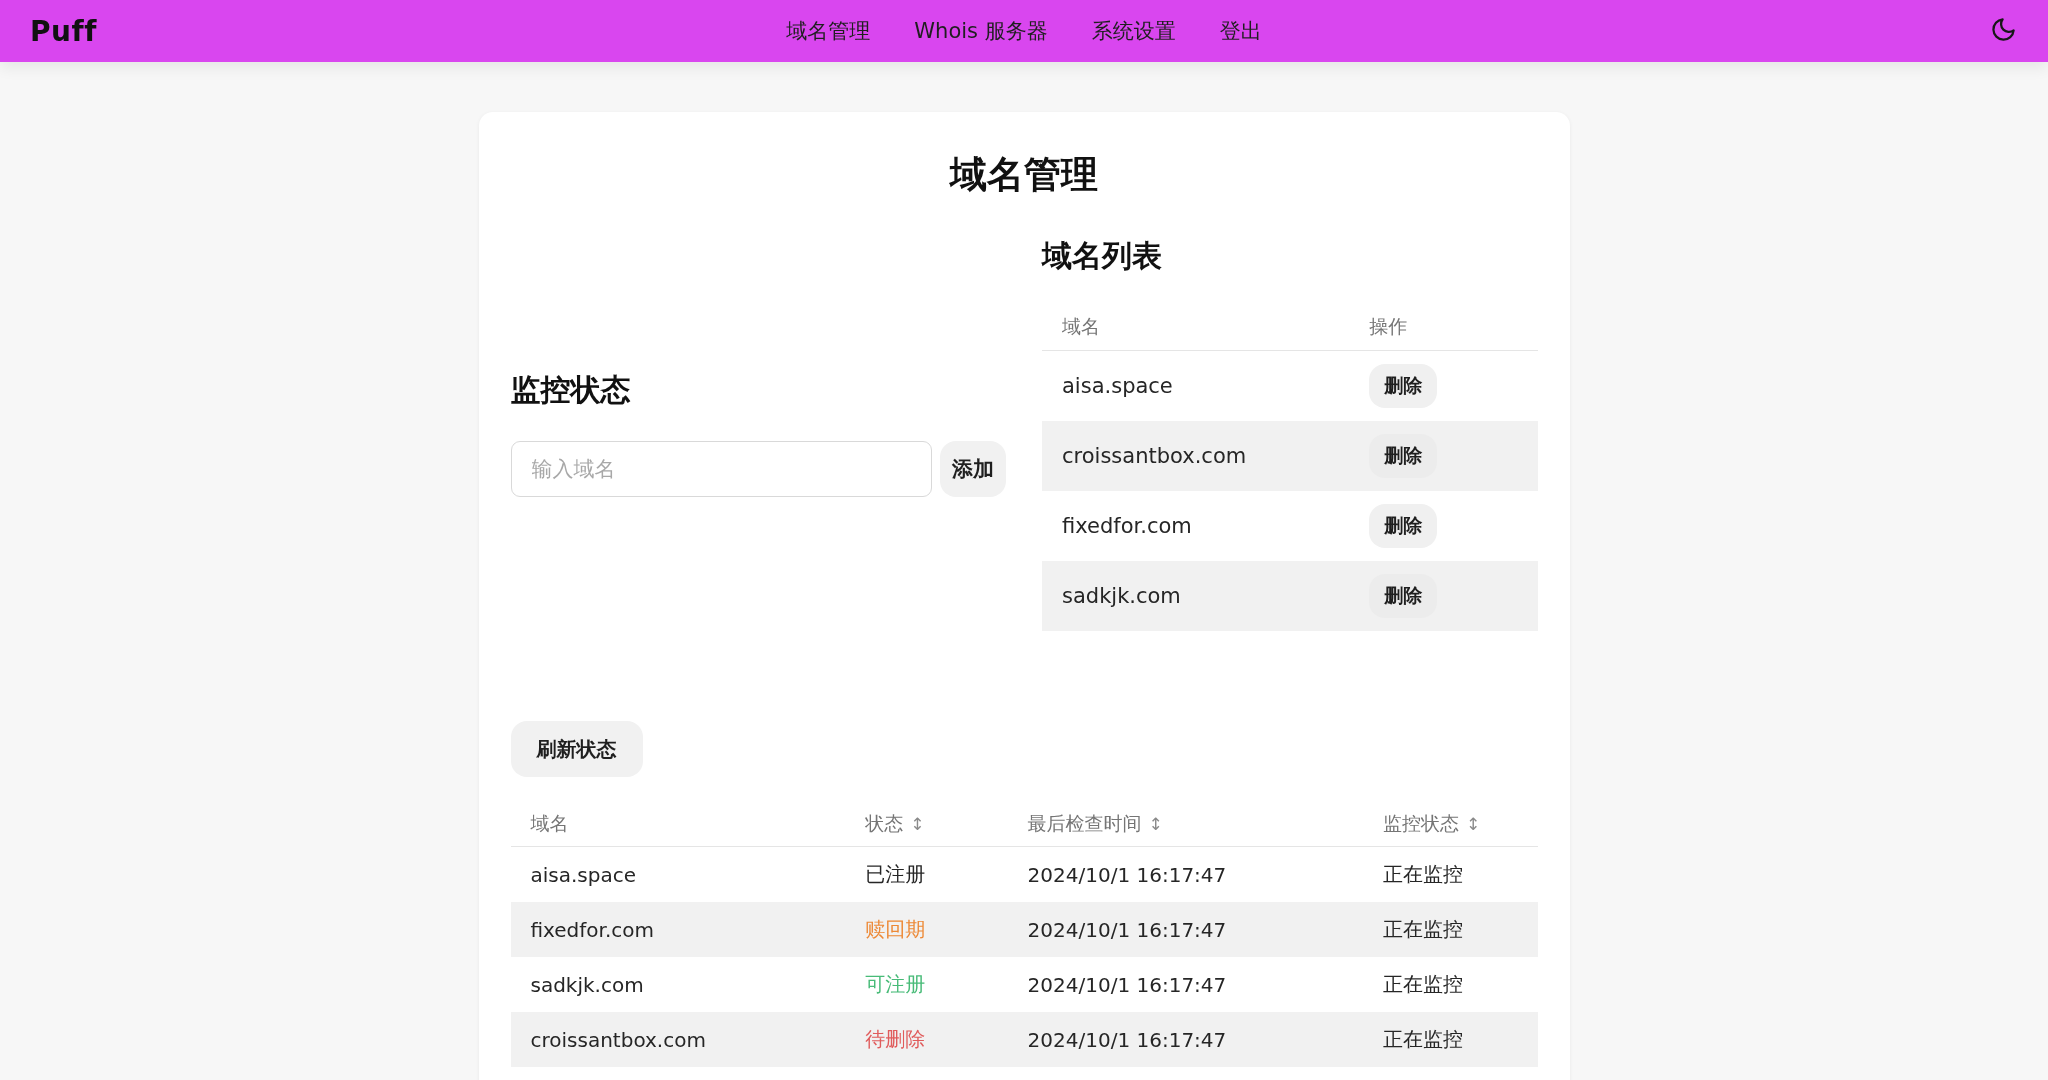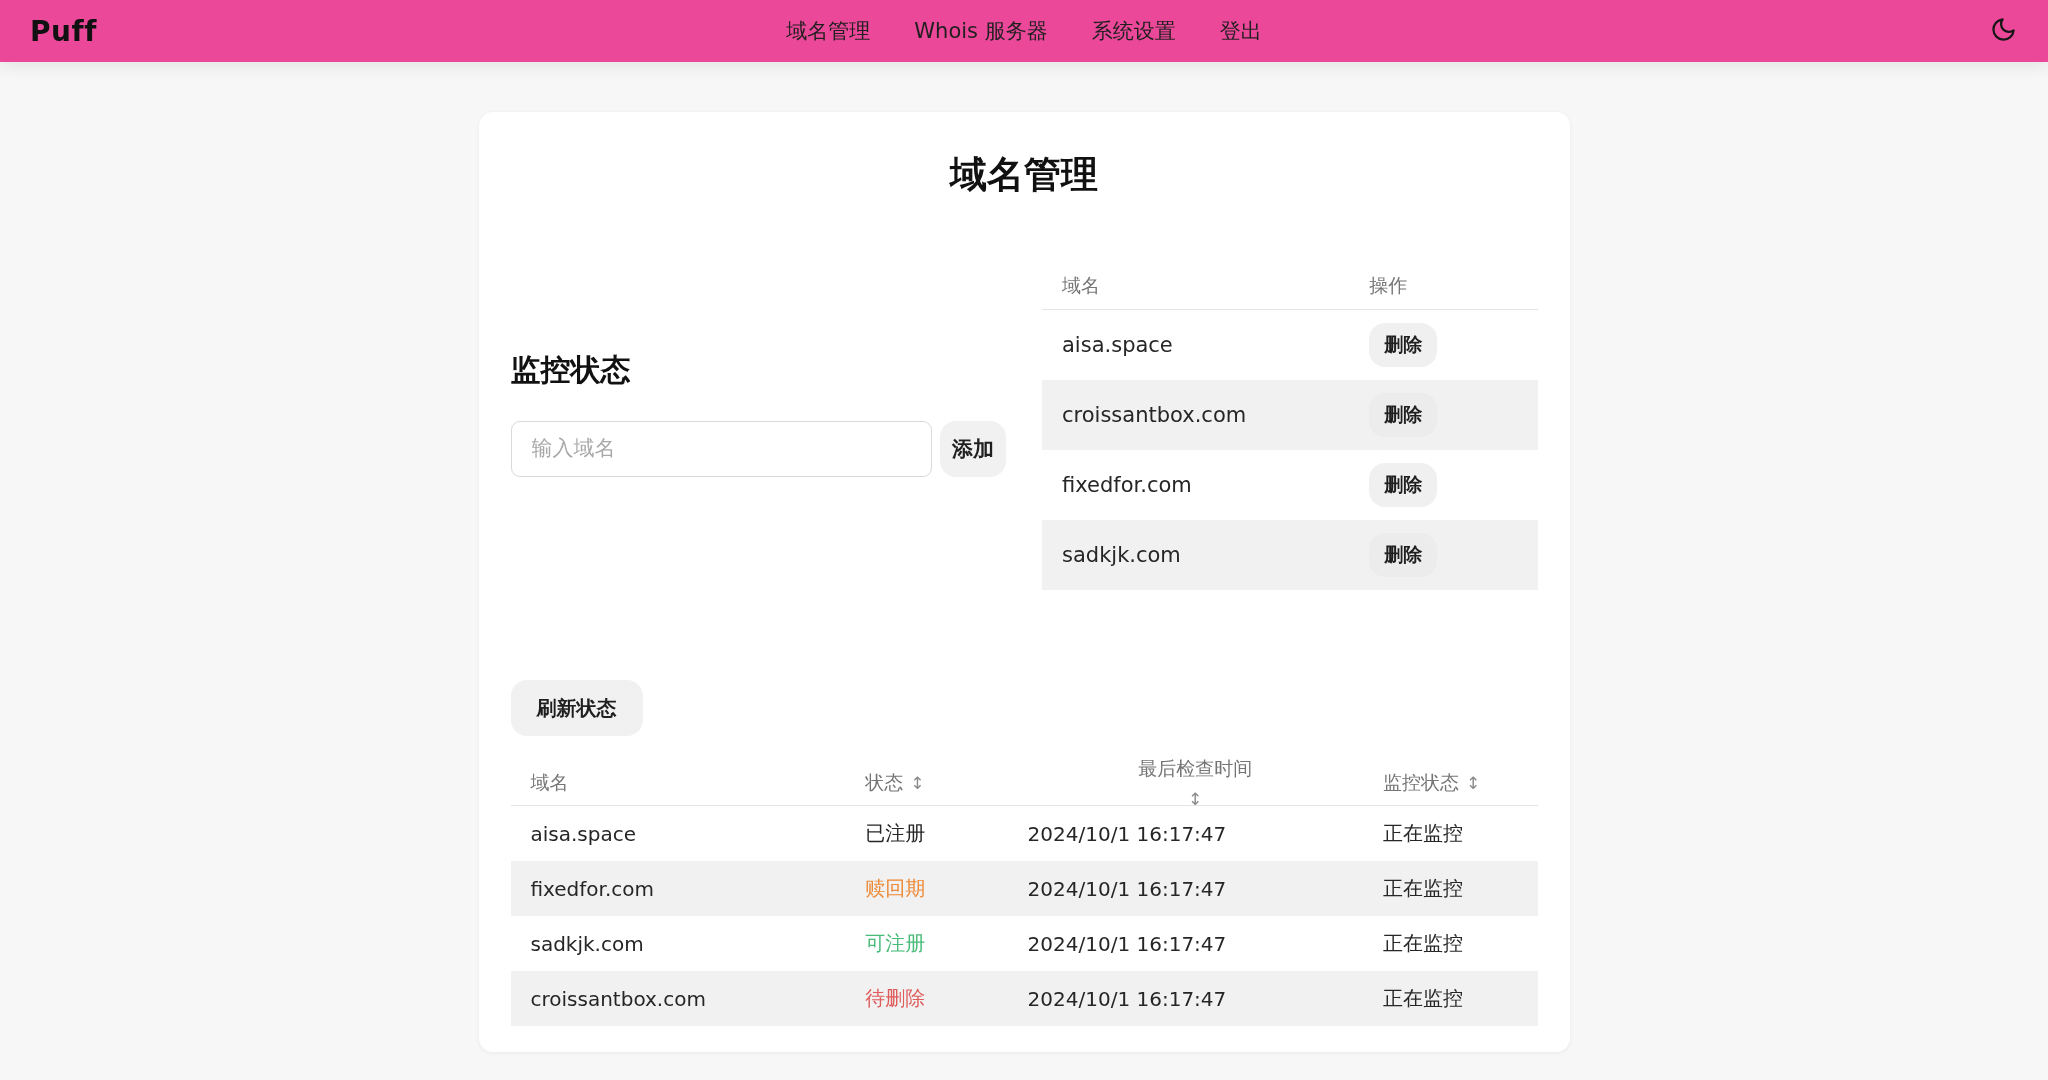--- a/index.html
+++ b/index.html
@@ -6,21 +6,21 @@
   html, body {
     width: 2048px; height: 1080px; overflow: hidden;
     font-family: "DejaVu Sans", "Liberation Sans", sans-serif;
     background: #f7f7f7;
     color: #262626;
   }
   
   .navbar {
     position: relative;
     height: 62px;
-    background: #ec4899;
+    background: #d946ef;
     display: flex;
     align-items: center;
     justify-content: center;
     box-shadow: 0 6px 14px rgba(0,0,0,0.07);
     z-index: 10;
   }
   .brand {
     position: absolute;
     left: 30px;
     top: 50%;
@@ -168,21 +168,21 @@
   }
   .st-row {
     display: flex;
     align-items: center;
     height: 55px;
     font-size: 20px;
   }
   .st-row.striped { background: #f1f1f1; }
   .st-c1 { width: 32.6%; padding-left: 20px; }
   .st-c2 { width: 15.8%; padding-left: 20px; }
-  .st-c3 { width: 34.6%; padding-left: 20px; flex-direction: column; }
+  .st-c3 { width: 34.6%; padding-left: 20px; }
   .st-c4 { width: 17%;   padding-left: 20px; }
   .st-header .hcell { display: flex; align-items: center; gap: 7px; }
   .sortable { cursor: pointer; }
   .sort-icon { font-size: 17px; color: #8a8a8a; }
 
   .status-registered { color: #262626; }
   .status-redemption { color: #ed8936; }
   .status-available  { color: #48bb78; }
   .status-pending    { color: #e05c5c; }
 </style>
@@ -214,20 +214,21 @@
 
     <section class="col-left">
       <h2 class="section-heading">监控状态</h2>
       <div class="add-form">
         <input class="domain-input" type="text" placeholder="输入域名" style="">
         <button class="btn add-btn">添加</button>
       </div>
     </section>
 
     <section>
+      <h2 class="section-heading">域名列表</h2>
       <div class="list-table">
         <div class="lt-header">
           <div class="lt-col-domain">域名</div>
           <div class="lt-col-action">操作</div>
         </div>
 
         <div class="lt-row">
           <div class="lt-col-domain">aisa.space</div>
           <div class="lt-col-action">
             <button class="btn delete-btn">删除</button>

